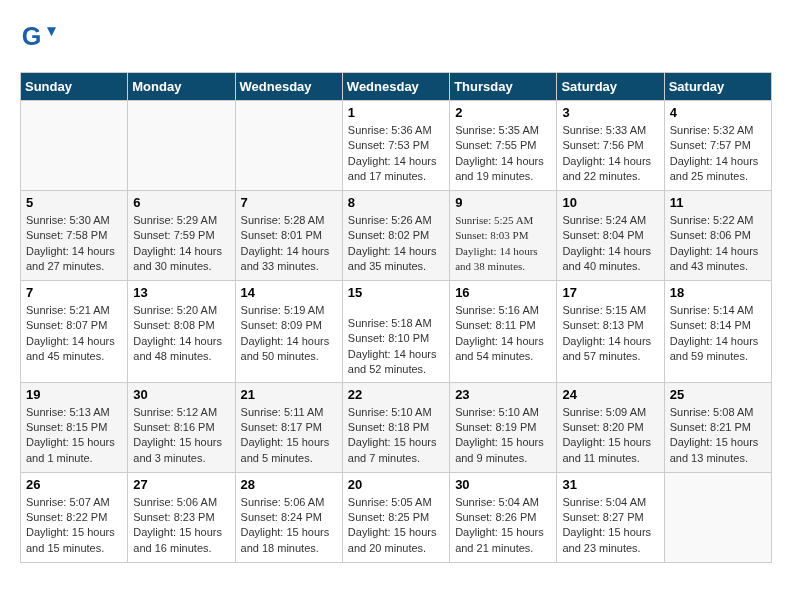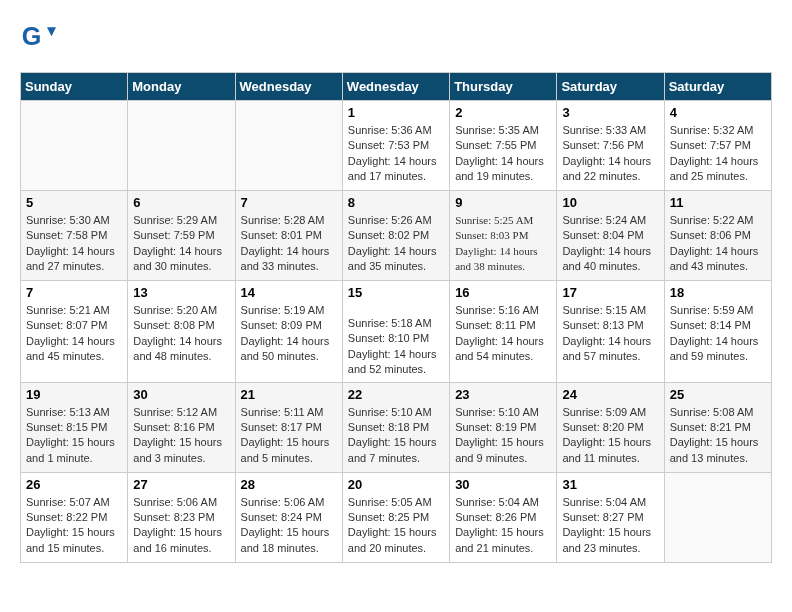--- a/index.html
+++ b/index.html
@@ -248,21 +248,21 @@
         </td>
         <td>
           <span class="day-number">17</span>
           <div class="day-info" style="white-space: pre-line;">Sunrise: 5:15 AM
 Sunset: 8:13 PM
 Daylight: 14 hours
 and 57 minutes.</div>
         </td>
         <td>
           <span class="day-number">18</span>
-          <div class="day-info" style="white-space: pre-line;">Sunrise: 5:59 AM
+          <div class="day-info" style="white-space: pre-line;">Sunrise: 5:14 AM
 Sunset: 8:14 PM
 Daylight: 14 hours
 and 59 minutes.</div>
         </td>
       </tr>
       <tr>
         <td>
           <span class="day-number">19</span>
           <div class="day-info" style="white-space: pre-line;">Sunrise: 5:13 AM
 Sunset: 8:15 PM

